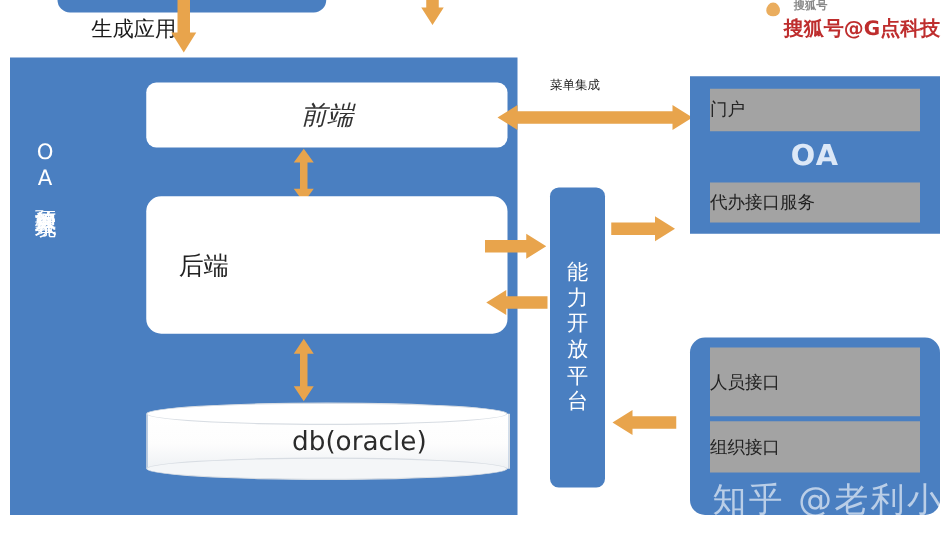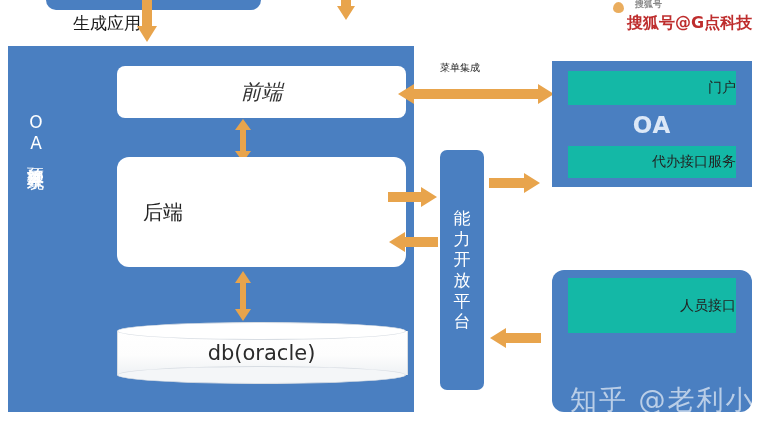--- a/index.html
+++ b/index.html
@@ -67,43 +67,43 @@
     box-sizing:border-box;
   }
   .cyl .bot{
     position:absolute;left:0;bottom:0;width:100%;height:18px;
     background:#f4f6f8;border:1px solid #d8dde3;border-radius:50%;
     box-sizing:border-box;
   }
   .cyl .lbl{
     position:absolute;left:0;top:0;width:100%;height:100%;
     display:flex;align-items:center;justify-content:center;
-    font-size:21px;color:#2b2b2b;
+    font-size:21px;color:#2b2b2b;padding-left:26px;
   }
 
   
   .vbar{
     position:absolute;background:#4a7fc1;border-radius:7px;
     display:flex;flex-direction:column;align-items:center;
     justify-content:center;color:#ffffff;font-size:17px;line-height:1.22;
   }
 
   
   .sys{
     position:absolute;background:#4a7fc1;
     display:flex;flex-direction:column;align-items:center;
   }
   .sys.sq{border:0;}
   .sys.rd{border-radius:12px;}
   .sys-name{
     color:#dce8f7;font-size:23px;font-weight:bold;letter-spacing:1px;
   }
   .sys-row{
-    background:#14b8a6;color:#222222;font-size:14px;
-    display:flex;align-items:center;justify-content:flex-end;
+    background:#a3a3a3;color:#222222;font-size:14px;
+    display:flex;align-items:center;justify-content:flex-start;
     width:84%;
   }
 
   
   .arrow{position:absolute;}
   .arrow svg{display:block;overflow:visible;}
 
   
   .elabel{
     position:absolute;font-size:10px;color:#1a1a1a;white-space:nowrap;
@@ -228,20 +228,23 @@
     <div class="sys-name" style="margin-top:7px;">OA</div>
     <div class="sys-row" style="margin-top:8px;height:32px;">
       <span>代办接口服务</span>
     </div>
   </div>
 
   <div class="sys rd" style="left:552px;top:270px;width:200px;height:142px;">
     <div class="sys-row" style="margin-top:8px;height:55px;">
       <span>人员接口</span>
     </div>
+    <div class="sys-row" style="margin-top:4px;height:41px;">
+      <span>组织接口</span>
+    </div>
   </div>
 
   <div class="wm-dot" style="left:613px;top:2px;"></div>
   <div class="wm-sohu-top" style="left:635px;top:-2px;">搜狐号</div>
   <div class="wm-sohu" style="left:627px;top:13px;">搜狐号@G点科技</div>
 
   <div class="wm-zhihu" style="left:570px;top:382px;">知乎 @老利小七狼</div>
 
 </div>
 

